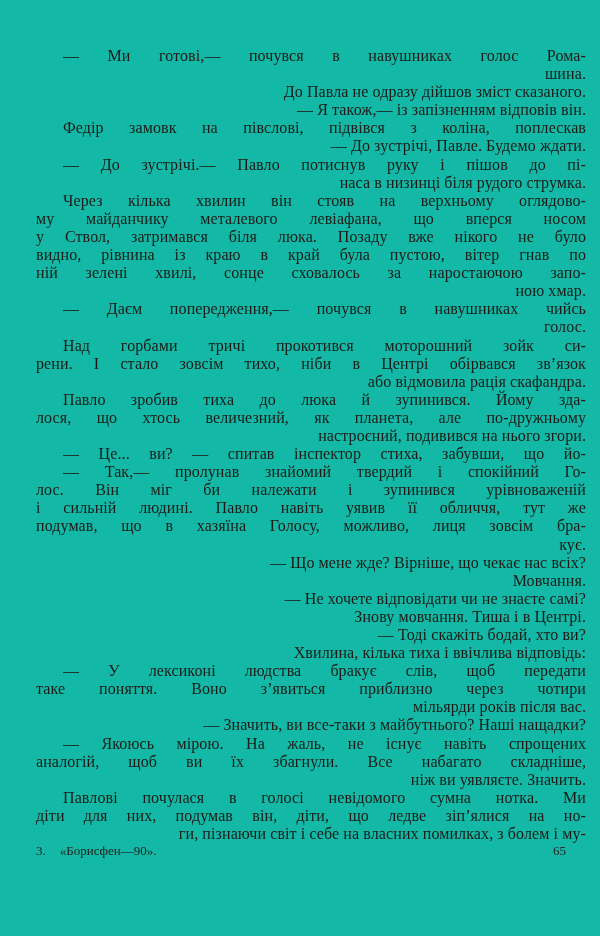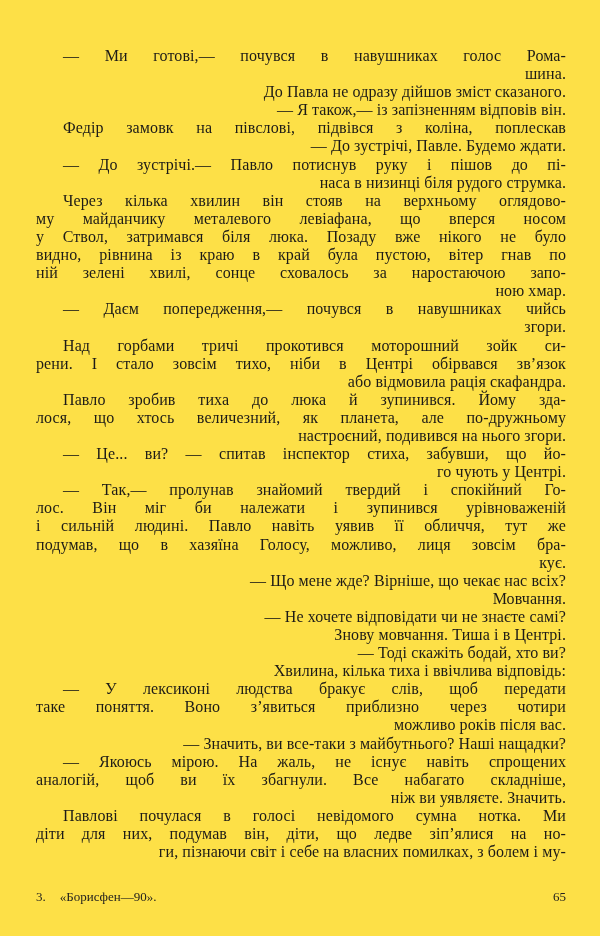--- a/index.html
+++ b/index.html
@@ -5,23 +5,23 @@
   html, body {
     margin: 0;
     padding: 0;
     background: #dedcd6;
   }
   .page {
     position: relative;
     width: 600px;
     height: 936px;
     margin: 0 auto;
-    background: #fde047;
+    background: #14b8a6;
     box-sizing: border-box;
-    padding: 47px 34px 0 36px;
+    padding: 47px 14px 0 36px;
     font-family: "Liberation Serif", "DejaVu Serif", serif;
     color: #1d1b17;
     overflow: hidden;
   }
   .text-block {
     width: 100%;
   }
   .paragraph {
     margin: 0;
     padding: 0;
@@ -37,21 +37,21 @@
     text-indent: 27px;
   }
   .line.just {
     text-align: justify;
     text-align-last: justify;
   }
   .footer {
     position: absolute;
     left: 36px;
     right: 34px;
-    top: 889px;
+    top: 843px;
     display: flex;
     justify-content: space-between;
     align-items: baseline;
     font-size: 13px;
     color: #24221e;
   }
   .footer-left .mark {
     margin-right: 14px;
   }
 </style>
@@ -84,35 +84,34 @@
       <div class="paragraph">
         <div class="line first just">Через кілька хвилин він стояв на верхньому оглядово-</div>
         <div class="line just">му майданчику металевого левіафана, що вперся носом</div>
         <div class="line just">у Ствол, затримався біля люка. Позаду вже нікого не було</div>
         <div class="line just">видно, рівнина із краю в край була пустою, вітер гнав по</div>
         <div class="line just">ній зелені хвилі, сонце сховалось за наростаючою запо-</div>
         <div class="line">ною хмар.</div>
       </div>
       <div class="paragraph">
         <div class="line first just">— Даєм попередження,— почувся в навушниках чийсь</div>
-        <div class="line">згори.</div>
+        <div class="line">голос.</div>
       </div>
       <div class="paragraph">
         <div class="line first just">Над горбами тричі прокотився моторошний зойк си-</div>
         <div class="line just">рени. І стало зовсім тихо, ніби в Центрі обірвався зв’язок</div>
         <div class="line">або відмовила рація скафандра.</div>
       </div>
       <div class="paragraph">
         <div class="line first just">Павло зробив тиха до люка й зупинився. Йому зда-</div>
         <div class="line just">лося, що хтось величезний, як планета, але по-дружньому</div>
         <div class="line">настроєний, подивився на нього згори.</div>
       </div>
       <div class="paragraph">
         <div class="line first just">— Це... ви? — спитав інспектор стиха, забувши, що йо-</div>
-        <div class="line">го чують у Центрі.</div>
       </div>
       <div class="paragraph">
         <div class="line first just">— Так,— пролунав знайомий твердий і спокійний Го-</div>
         <div class="line just">лос. Він міг би належати і зупинився урівноваженій</div>
         <div class="line just">і сильній людині. Павло навіть уявив її обличчя, тут же</div>
         <div class="line just">подумав, що в хазяїна Голосу, можливо, лиця зовсім бра-</div>
         <div class="line">кує.</div>
       </div>
       <div class="paragraph">
         <div class="line first">— Що мене жде? Вірніше, що чекає нас всіх?</div>
@@ -128,21 +127,21 @@
       </div>
       <div class="paragraph">
         <div class="line first">— Тоді скажіть бодай, хто ви?</div>
       </div>
       <div class="paragraph">
         <div class="line first">Хвилина, кілька тиха і ввічлива відповідь:</div>
       </div>
       <div class="paragraph">
         <div class="line first just">— У лексиконі людства бракує слів, щоб передати</div>
         <div class="line just">таке поняття. Воно з’явиться приблизно через чотири</div>
-        <div class="line">можливо років після вас.</div>
+        <div class="line">мільярди років після вас.</div>
       </div>
       <div class="paragraph">
         <div class="line first">— Значить, ви все-таки з майбутнього? Наші нащадки?</div>
       </div>
       <div class="paragraph">
         <div class="line first just">— Якоюсь мірою. На жаль, не існує навіть спрощених</div>
         <div class="line just">аналогій, щоб ви їх збагнули. Все набагато складніше,</div>
         <div class="line">ніж ви уявляєте. Значить.</div>
       </div>
       <div class="paragraph">

